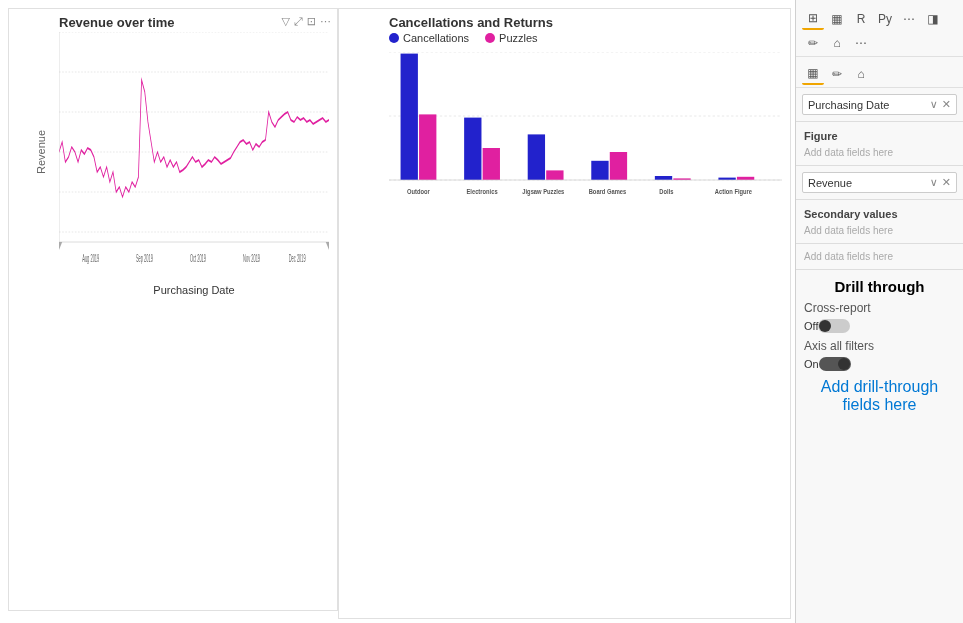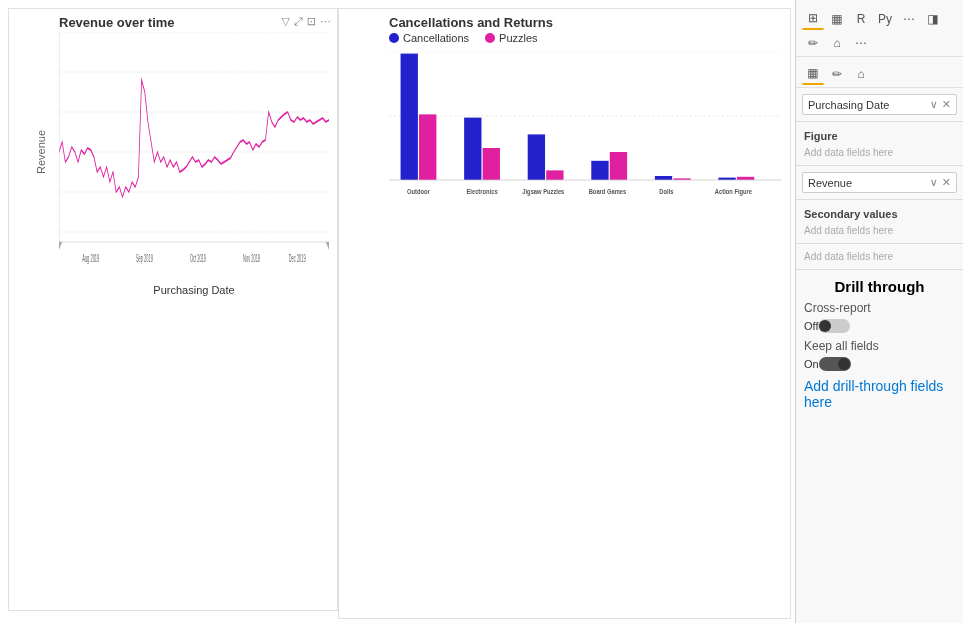--- a/index.html
+++ b/index.html
@@ -215,24 +215,25 @@
       height: 12px;
       border-radius: 50%;
       background: #333;
       position: absolute;
       top: 1px;
     }
     .toggle-thumb.off { left: 1px; }
     .toggle-thumb.on { left: 19px; }
 
     .add-field-link {
-      font-size: 14px;
+      font-size: 16px;
       color: #0078d4;
       padding: 3px 8px;
       cursor: pointer;
+      text-align: center;
     }
   </style>
 </head>
 <body>
 
 <div class="main-area">
 
   <div class="revenue-panel">
     <div class="panel-title">Revenue over time</div>
     <div class="chart-icons">
@@ -390,21 +391,21 @@
 
   <div class="drill-sub">Cross-report</div>
   <div class="toggle-row">
     <span class="toggle-label">Off</span>
     <div class="toggle">
       <div class="toggle-track off"></div>
       <div class="toggle-thumb off"></div>
     </div>
   </div>
 
-  <div class="drill-sub">Keep all fields</div>
+  <div class="drill-sub">Axis all filters</div>
   <div class="toggle-row">
     <span class="toggle-label">On</span>
     <div class="toggle">
       <div class="toggle-track on"></div>
       <div class="toggle-thumb on"></div>
     </div>
   </div>
 
   <div class="add-field-link">Add drill-through fields here</div>
 

